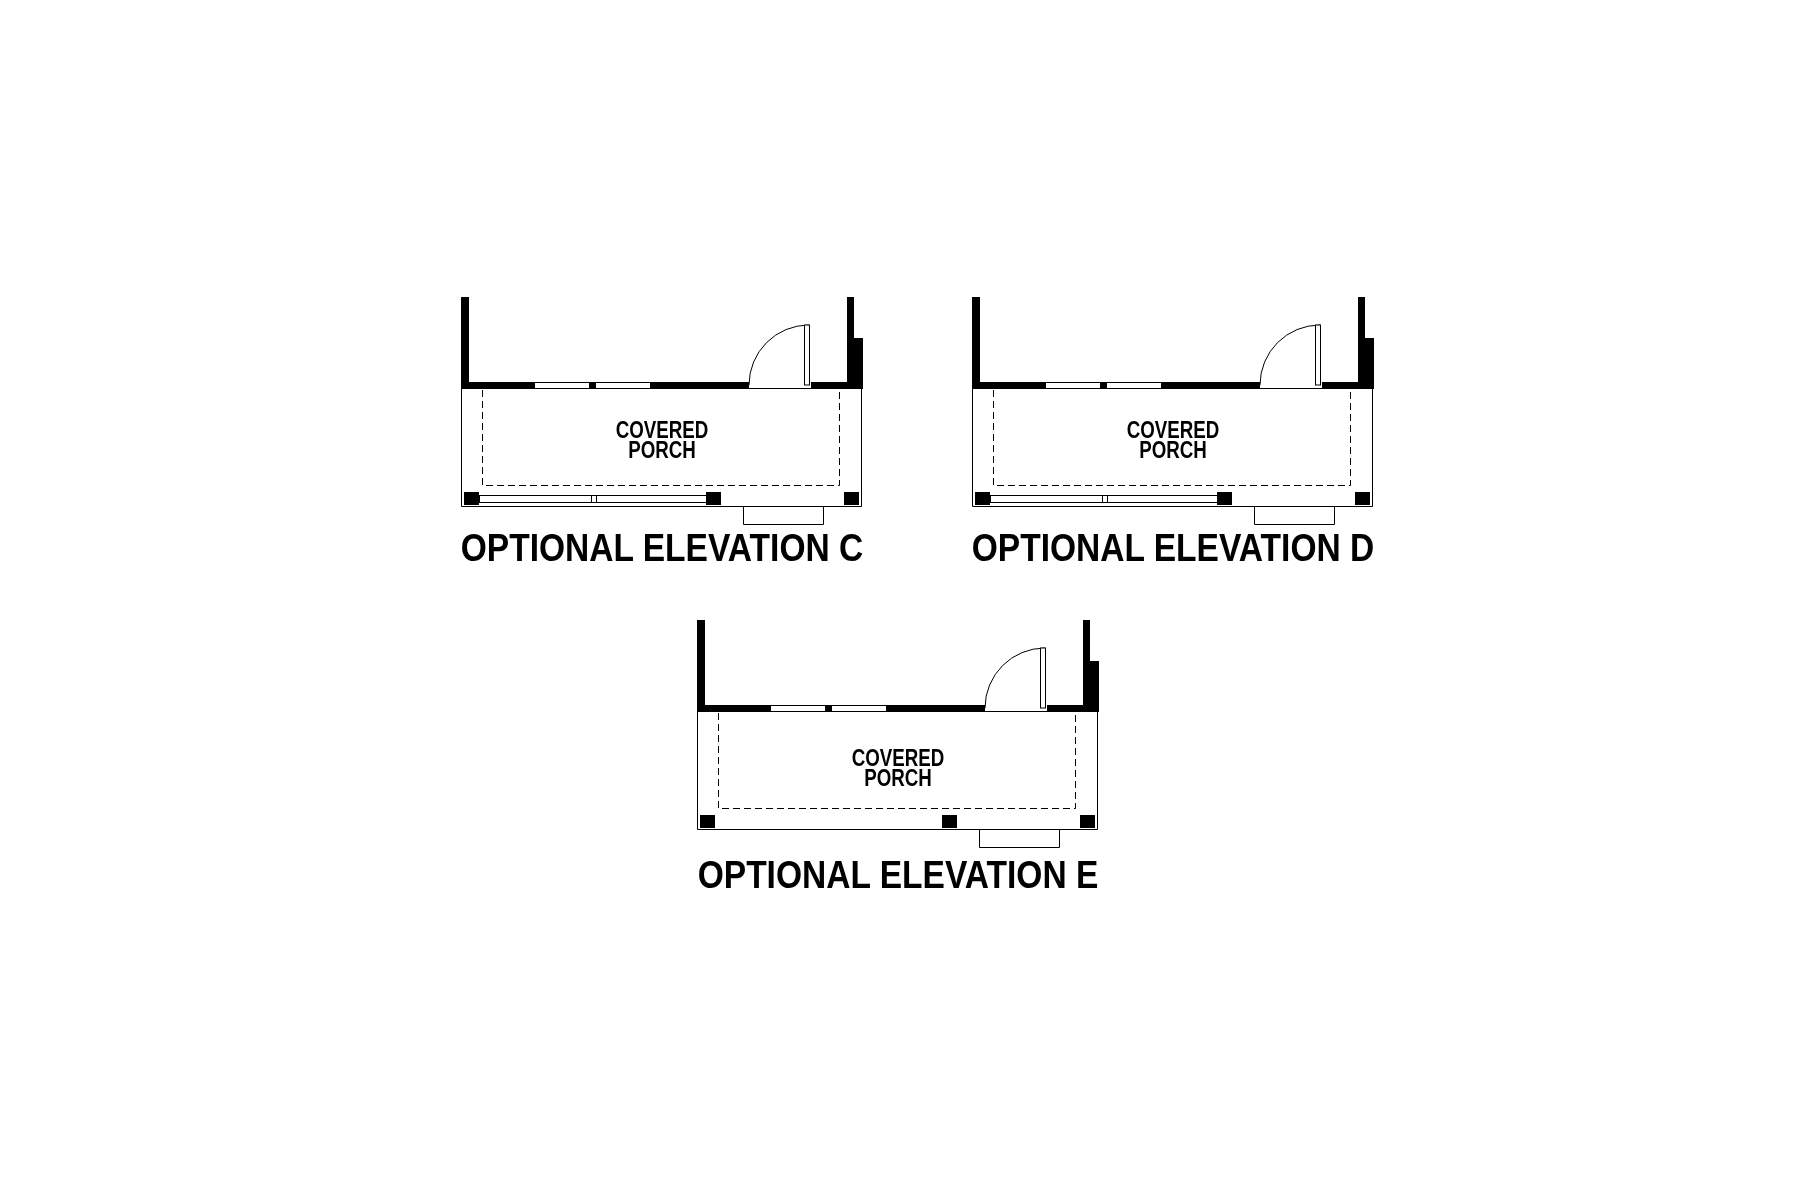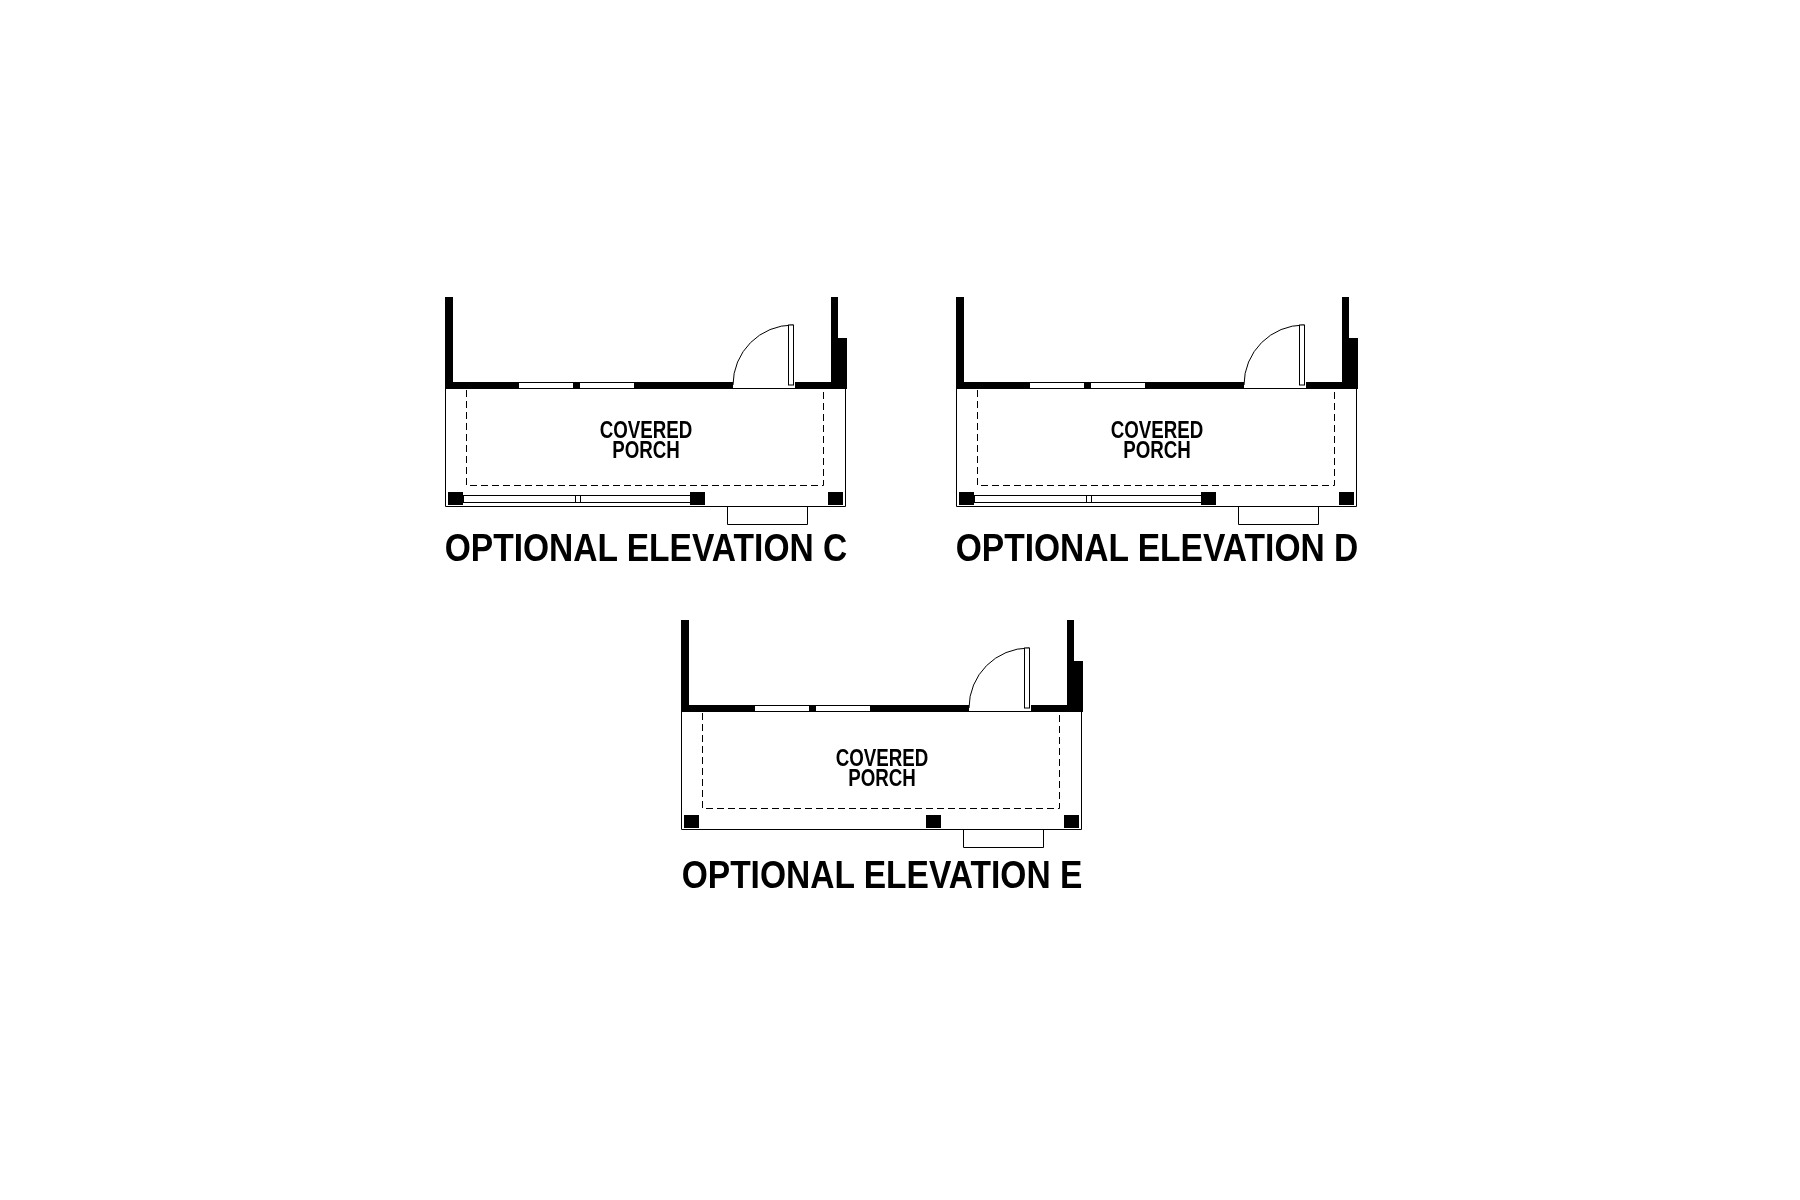--- a/index.html
+++ b/index.html
@@ -5,21 +5,21 @@
   html,body{margin:0;padding:0;}
   body{
     width:1800px;height:1200px;
     background:#ffffff;
     font-family:"Liberation Sans", sans-serif;
     position:relative;
     overflow:hidden;
   }
   .canvas{position:absolute;left:0;top:0;width:1800px;height:1200px;background:#ffffff;}
 
-  .plan{position:absolute;width:402px;height:290px;}
+  .plan{position:absolute;width:402px;height:290px;margin-left:16px;}
   #plan-c{left:445px;top:297px;}
   #plan-d{left:956px;top:297px;}
   #plan-e{left:681px;top:620px;}
 
   .plan-svg{position:absolute;left:0;top:0;}
 
   .ink{fill:#000000;stroke:none;}
   .glass{fill:#ffffff;stroke:#000000;stroke-width:1;}
   .stroke{fill:none;stroke:#000000;stroke-width:1;}
   .dashed{stroke-dasharray:7 4;}

